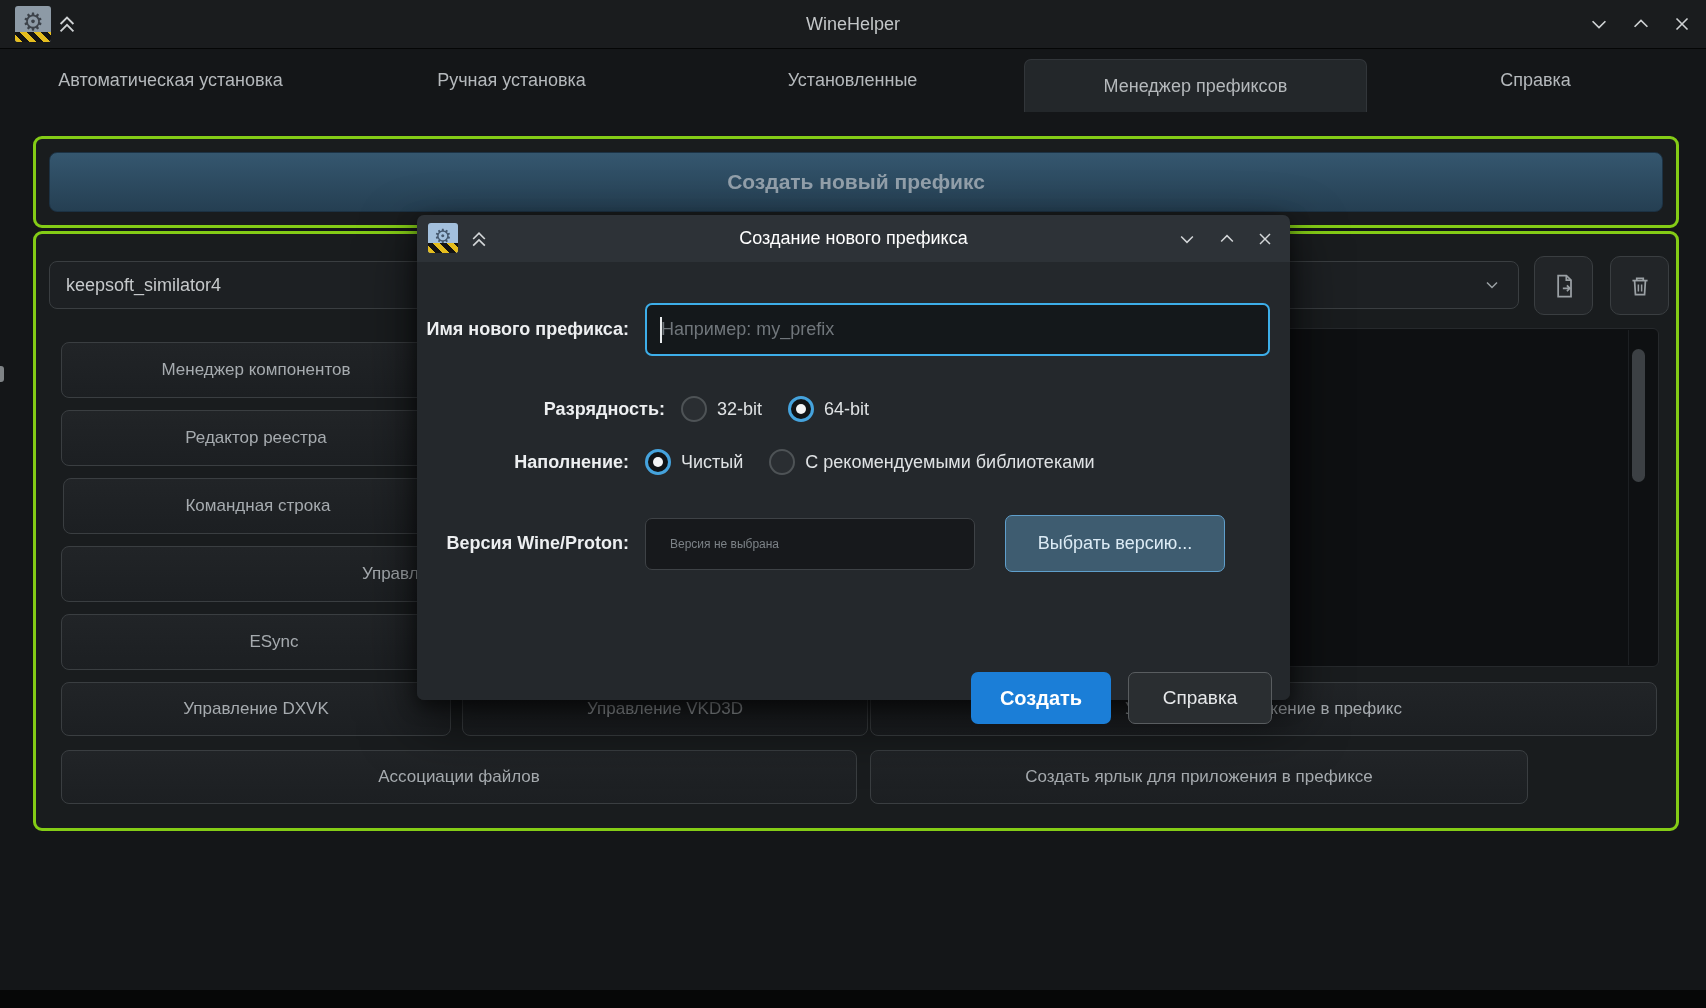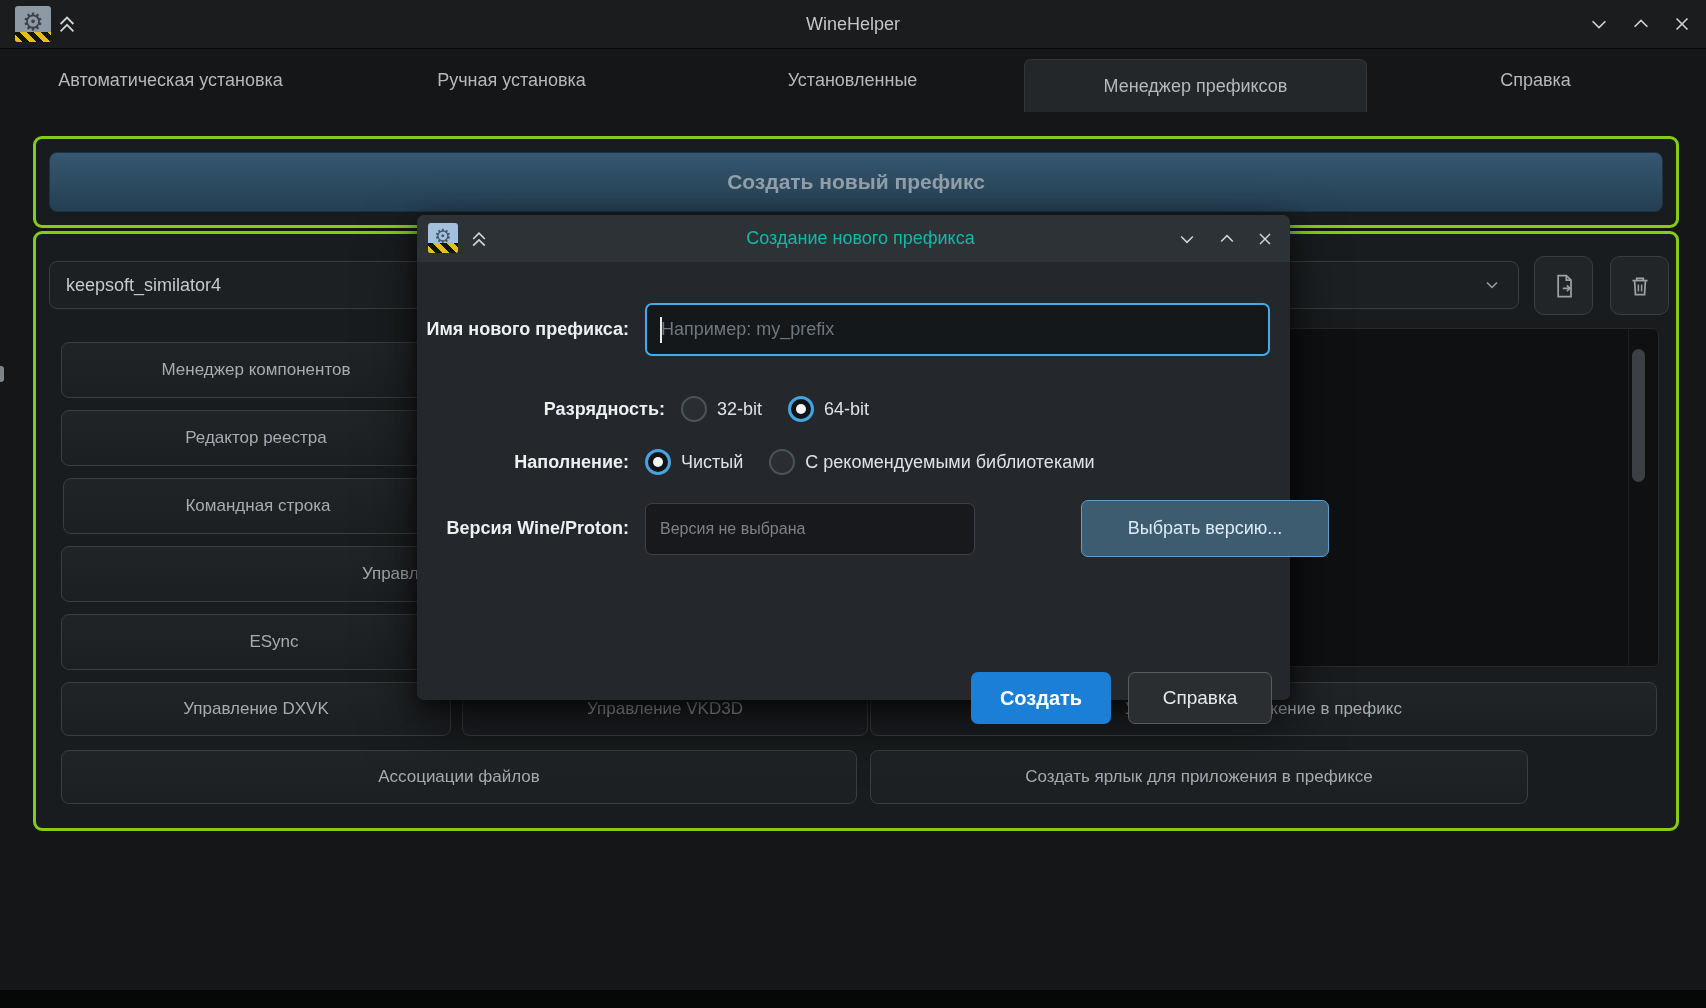--- a/index.html
+++ b/index.html
@@ -38,35 +38,35 @@
     border-radius:8px;color:#a6abaf;font-size:17px;display:flex;align-items:center;justify-content:center;box-sizing:border-box;}
   .textarea{position:absolute;background:#0e1012;border:1px solid #26292c;border-radius:6px;}
   .scroll-track{position:absolute;right:9px;top:1px;bottom:1px;width:20px;border-left:1px solid #1d2023;}
   .scroll-thumb{position:absolute;left:3px;top:19px;width:13px;height:133px;border-radius:7px;background:#3c4044;}
   
   .dialog{position:absolute;left:417px;top:215px;width:873px;height:485px;border-radius:7px;
     box-shadow:0 22px 55px rgba(0,0,0,.62),0 6px 18px rgba(0,0,0,.5);}
   .dlg-titlebar{position:absolute;left:0;top:0;width:100%;height:47px;background:#2d3237;border-radius:7px 7px 0 0;}
   .dlg-titlebar .app-icon{left:11px;top:8px;width:30px;height:30px;background:#a3c0dd;}
   .dlg-titlebar .app-icon .gear{font-size:20px;line-height:30px;color:#45586e;}
-  .dlg-title{position:absolute;left:0;top:0;width:100%;height:47px;line-height:47px;text-align:center;color:#14b8a6;font-size:18px;margin-left:7px;}
+  .dlg-title{position:absolute;left:0;top:0;width:100%;height:47px;line-height:47px;text-align:center;color:#ffffff;font-size:18px;}
   .dlg-tbtn{position:absolute;top:0;height:47px;display:flex;align-items:center;justify-content:center;color:#d3d6d8;}
   .dlg-body{position:absolute;left:0;top:47px;width:100%;height:438px;background:#24282c;border-radius:0 0 7px 7px;}
   .frow{position:absolute;left:0;width:100%;display:flex;align-items:center;}
   .flabel{width:212px;text-align:right;font-weight:bold;color:#edeff1;font-size:18px;flex:0 0 212px;}
   .fctrl{margin-left:16px;display:flex;align-items:center;}
   .txtinput{position:relative;background:#14181b;border:2px solid #3daee9;border-radius:7px;box-sizing:border-box;
     display:flex;align-items:center;}
   .txtinput input{background:transparent;border:none;outline:none;width:100%;height:100%;
     font-family:inherit;font-size:18px;color:#dfe2e4;padding:0 14px;}
   .txtinput input::placeholder{color:#70767b;}
   .caret{position:absolute;left:13px;top:12px;width:2px;height:26px;background:#e8eaec;}
   .vinput{background:#17191c;border:1px solid #3e4246;border-radius:7px;box-sizing:border-box;display:flex;align-items:center;}
   .vinput input{background:transparent;border:none;outline:none;width:100%;height:100%;
-    font-family:inherit;font-size:16px;color:#dfe2e4;padding:0 14px;}
+    font-family:inherit;font-size:12px;color:#dfe2e4;padding:0 24px;}
   .vinput input::placeholder{color:#7c8287;}
   .radio{width:26px;height:26px;border-radius:50%;box-sizing:border-box;flex:0 0 26px;}
   .radio.off{background:#2a2e32;border:2px solid #4e5356;}
   .radio.on{background:#101417;border:3px solid #45a3dd;position:relative;}
   .radio.on::after{content:"";position:absolute;left:50%;top:50%;width:10px;height:10px;margin:-5px 0 0 -5px;
     border-radius:50%;background:#f2f4f5;}
   .rlabel{color:#dfe2e4;font-size:18px;margin-left:10px;}
   .rgroup{display:flex;align-items:center;margin-right:26px;}
   .btn-select{background:#3e5c70;border:1px solid #5f9fcc;border-radius:7px;color:#dcebf5;font-size:18px;
     display:flex;align-items:center;justify-content:center;box-sizing:border-box;}
@@ -244,26 +244,26 @@
           <div class="radio on"></div>
           <div class="rlabel">Чистый</div>
         </div>
         <div class="rgroup">
           <div class="radio off"></div>
           <div class="rlabel">С рекомендуемыми библиотеками</div>
         </div>
       </div>
     </div>
 
-    <div class="frow" style="top:238px;height:57px;">
+    <div class="frow" style="top:253px;height:57px;">
       <div class="flabel">Версия Wine/Proton:</div>
       <div class="fctrl">
         <div class="vinput" style="width:330px;height:52px;">
           <input type="text" value="" placeholder="Версия не выбрана" style="">
         </div>
-        <div class="btn-select" style="width:248px;height:57px;margin-left:106px;">Выбрать версию...</div>
+        <div class="btn-select" style="width:220px;height:57px;margin-left:30px;">Выбрать версию...</div>
       </div>
     </div>
 
     <div class="btn-create">Создать</div>
     <div class="btn-cancel">Справка</div>
   </div>
 </div>
 
 </body></html>

